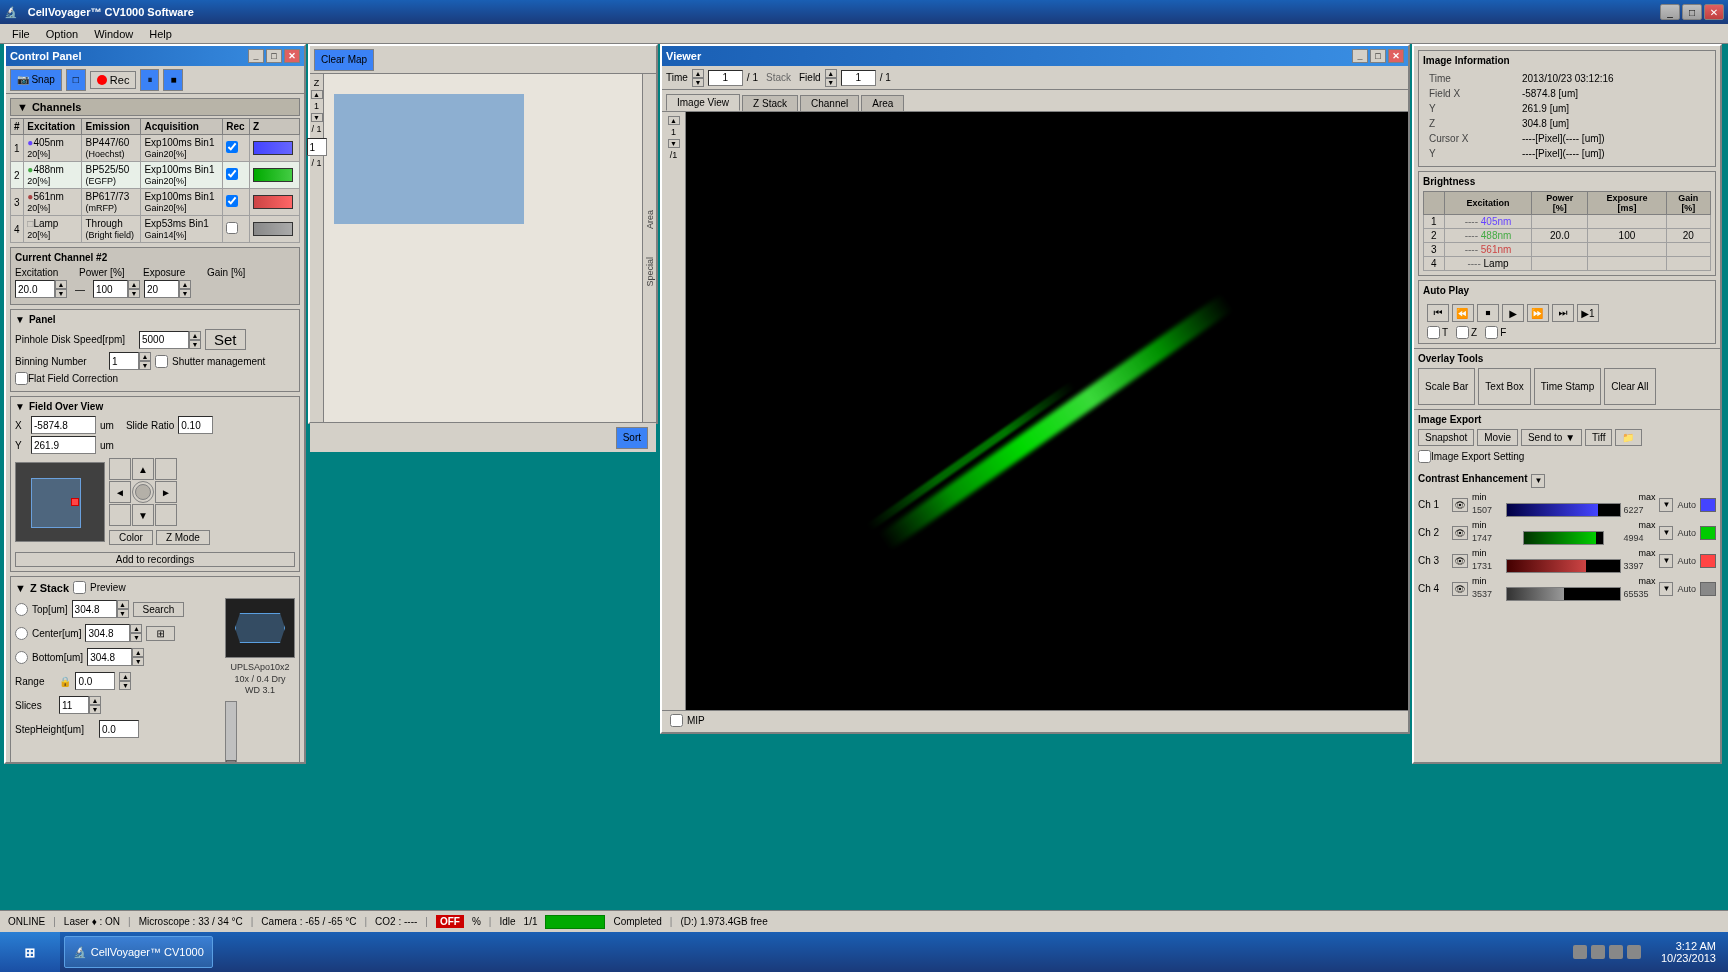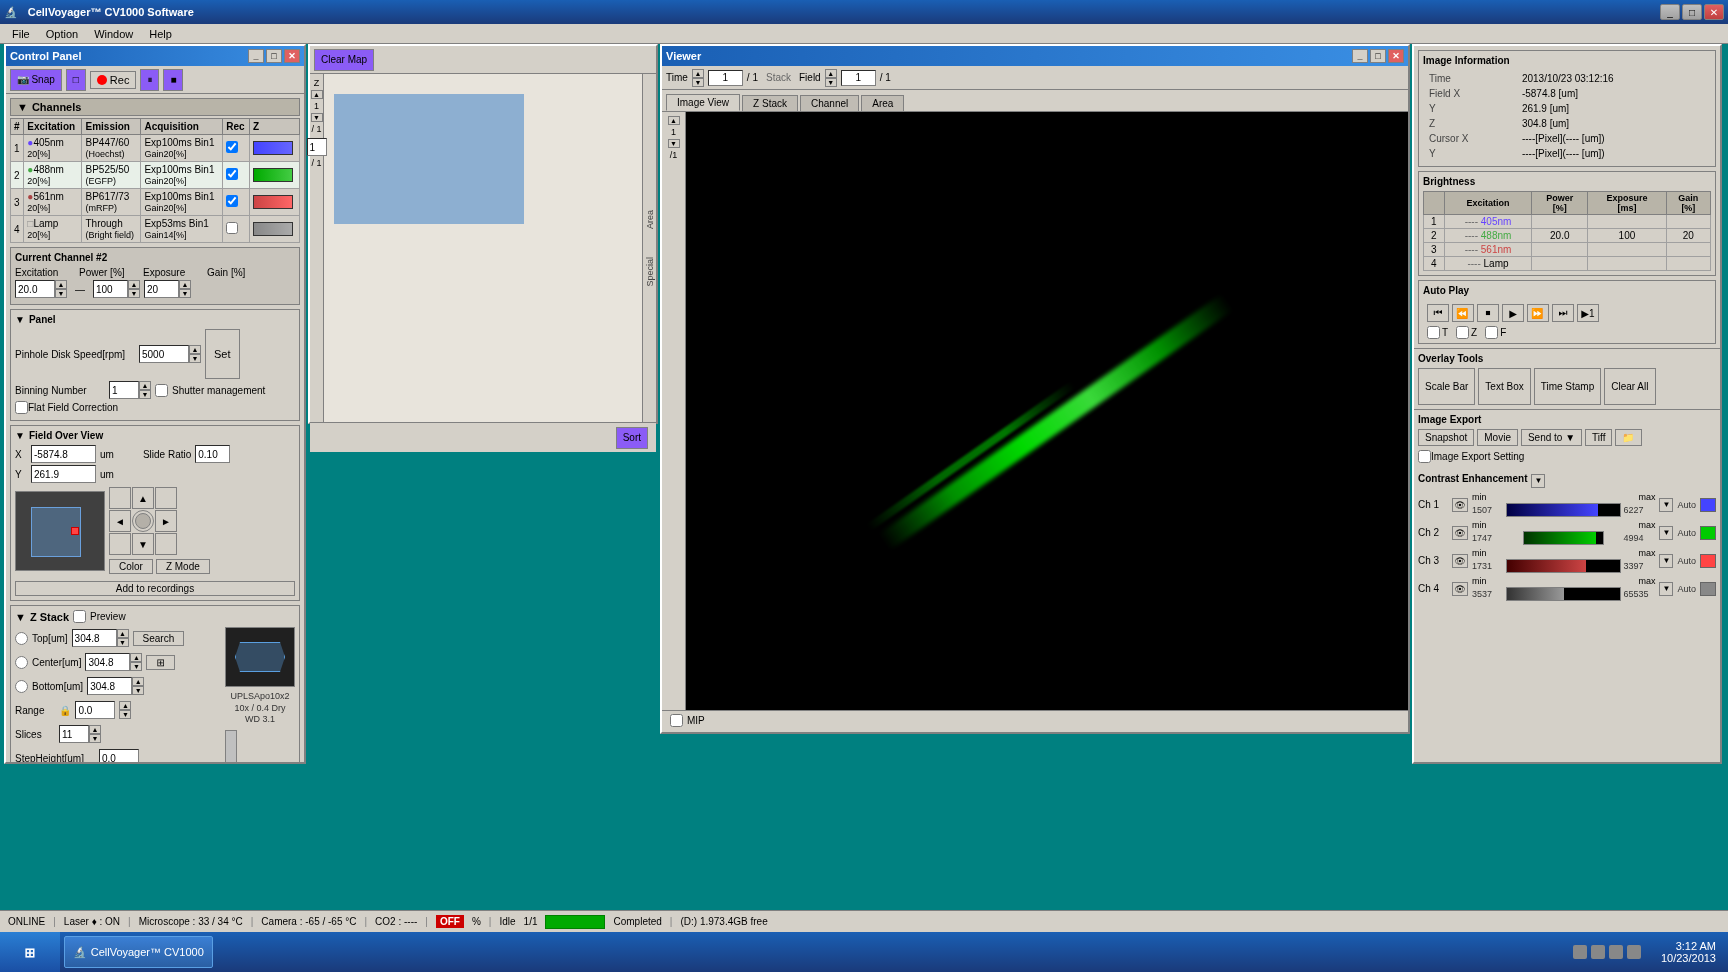--- a/index.html
+++ b/index.html
@@ -207,21 +207,21 @@
       background: #d4d0c8;
       display: flex;
       align-items: center;
       padding: 2px 4px;
       gap: 4px;
       border-bottom: 1px solid #808080;
     }
     .toolbar-btn {
       height: 22px;
       padding: 0 6px;
-      background: #8b5cf6;
+      background: #3b82f6;
       border: 1px solid #808080;
       font-size: 10px;
       cursor: pointer;
       display: flex;
       align-items: center;
       gap: 2px;
     }
     .rec-btn {
       display: flex;
       align-items: center;
@@ -789,24 +789,24 @@
 
     .radio-row {
       display: flex;
       align-items: center;
       gap: 4px;
       font-size: 10px;
       margin: 2px 0;
     }
 
     .set-btn {
-      padding: 18px 8px;
-      background: #d4d0c8;
-      border: 1px solid #808080;
-      font-size: 11px;
+      padding: 1px 8px;
+      background: #d4d0c8;
+      border: 1px solid #808080;
+      font-size: 15px;
       cursor: pointer;
     }
   </style>
 </head>
 <body>
 
 <div class="title-bar">
   <span style="font-size:11px;color:white;margin-right:6px;">🔬</span>
   <span class="title-bar-title">CellVoyager™ CV1000 Software</span>
   <div class="title-bar-buttons">
@@ -976,21 +976,21 @@
 
     <div class="sub-section">
       <div class="sub-section-title">
         <span>▼</span>
         <span>Field Over View</span>
       </div>
       <div class="field-row">
         <span style="min-width:12px;">X</span>
         <input class="field-input" value="-5874.8" style="width: 65px;">
         <span style="font-size:10px;">um</span>
-        <span style="margin-left:25px;">Slide Ratio</span>
+        <span style="margin-left:8px;">Slide Ratio</span>
         <input class="field-input" value="0.10" style="width: 35px;">
       </div>
       <div class="field-row">
         <span style="min-width:12px;">Y</span>
         <input class="field-input" value="261.9" style="width: 65px;">
         <span style="font-size:10px;">um</span>
       </div>
 
       <div style="display:flex;gap:4px;margin:4px 0;">
         <div class="field-overview" style="width:90px;">

